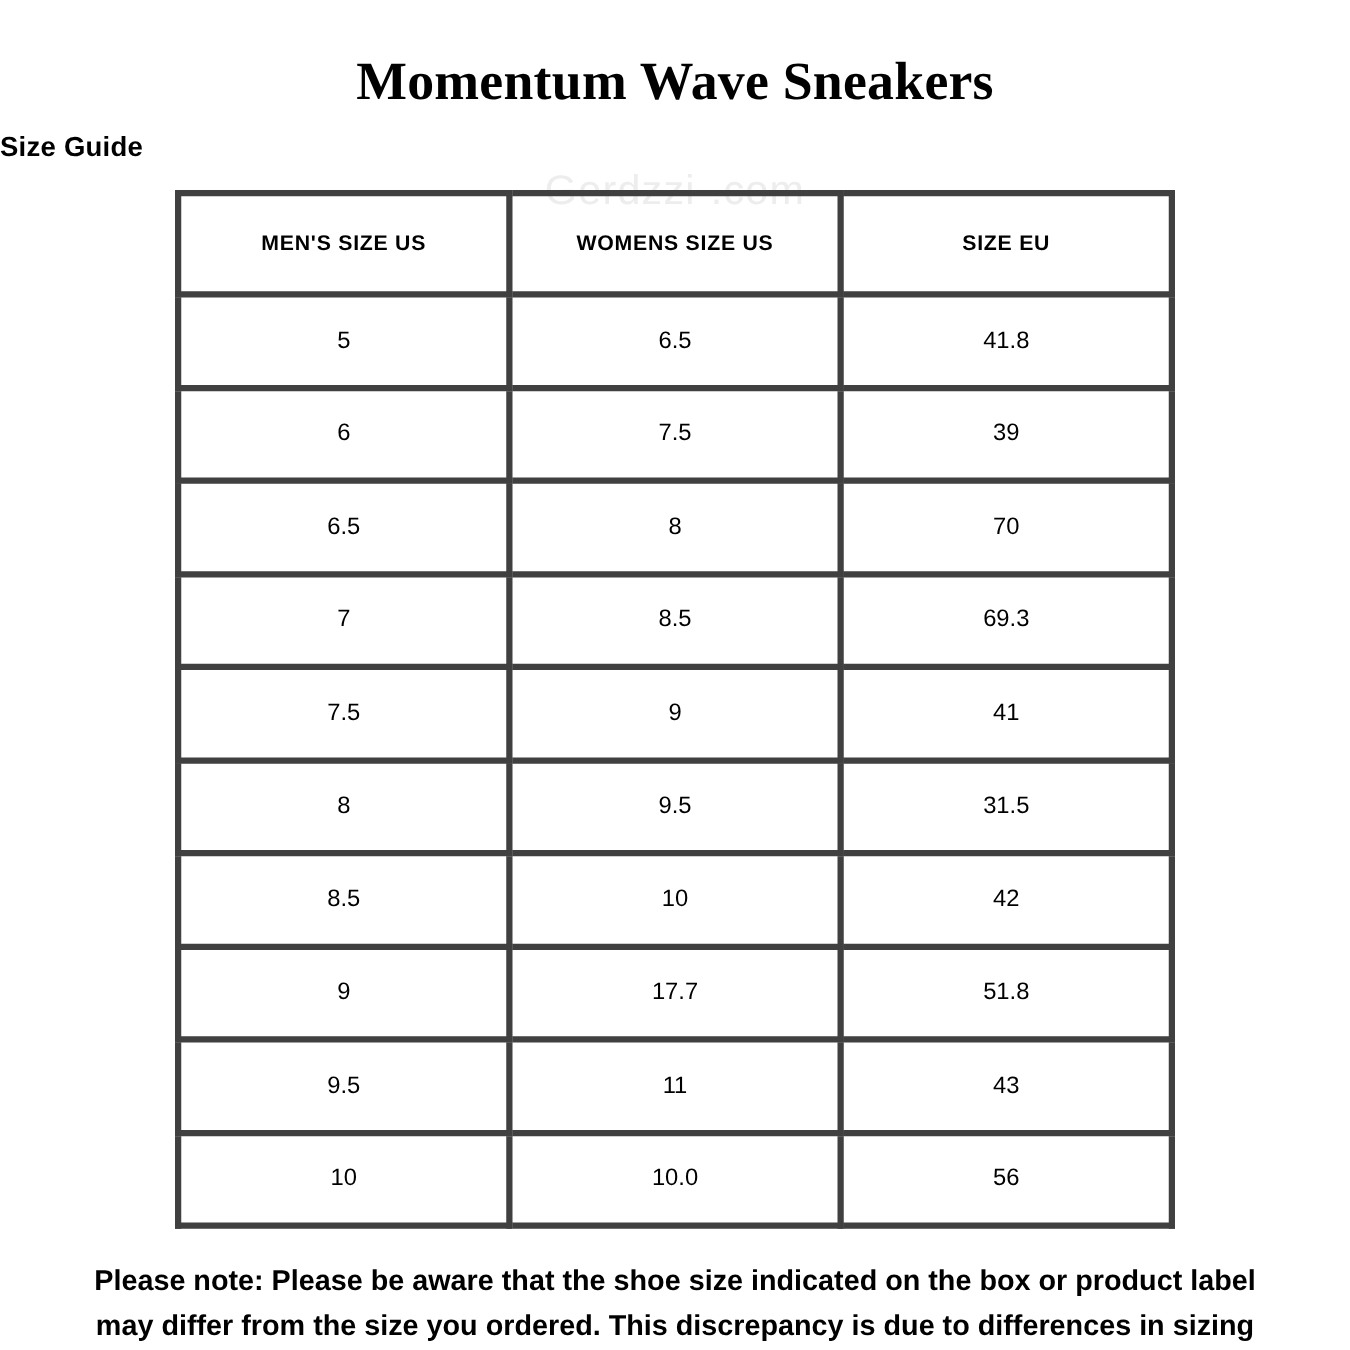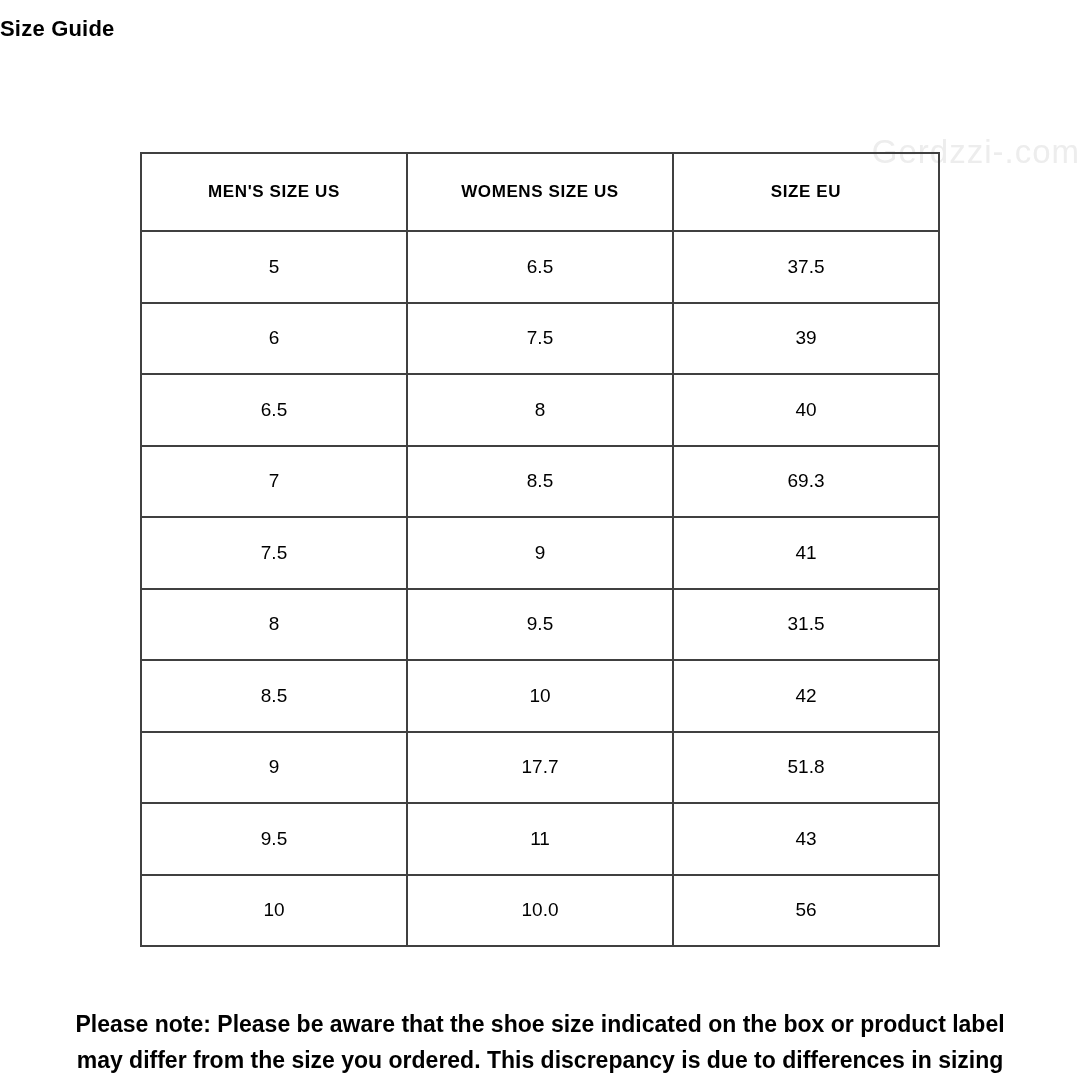--- a/index.html
+++ b/index.html
@@ -40,21 +40,21 @@
     color: #000000;
     margin: 0;
     padding-top: 16px;
     letter-spacing: 0.2px;
   }
   .watermark {
     position: absolute;
     top: 133px;
     left: 0;
     width: 1080px;
-    text-align: right;
+    text-align: center;
     font-family: "Liberation Sans", sans-serif;
     font-size: 33px;
     letter-spacing: 1px;
     color: #ededed;
     pointer-events: none;
     user-select: none;
     z-index: 5;
   }
   .table-wrap {
     position: absolute;
@@ -64,21 +64,21 @@
     z-index: 10;
   }
   table.size-table {
     border-collapse: collapse;
     width: 800px;
     background: transparent;
     table-layout: fixed;
   }
   table.size-table th,
   table.size-table td {
-    border: 2px solid #404040;
+    border: 5px solid #404040;
     text-align: center;
     color: #000000;
     background: transparent;
   }
   table.size-table th {
     font-size: 17px;
     font-weight: bold;
     letter-spacing: 0.6px;
     height: 76px;
     padding: 0;
@@ -100,48 +100,49 @@
     font-size: 23px;
     line-height: 1.55;
     color: #000000;
   }
 </style>
 </head>
 <body>
 
 <div class="page">
 
+  <h1 class="title">Momentum Wave Sneakers</h1>
   <h2 class="subtitle">Size Guide</h2>
 
   <div class="watermark">Gerdzzi-.com</div>
 
   <div class="table-wrap">
     <table class="size-table">
       <thead>
         <tr>
           <th>MEN'S SIZE US</th>
           <th>WOMENS SIZE US</th>
           <th>SIZE EU</th>
         </tr>
       </thead>
       <tbody>
         <tr>
           <td>5</td>
           <td>6.5</td>
-          <td>37.5</td>
+          <td>41.8</td>
         </tr>
         <tr>
           <td>6</td>
           <td>7.5</td>
           <td>39</td>
         </tr>
         <tr>
           <td>6.5</td>
           <td>8</td>
-          <td>40</td>
+          <td>70</td>
         </tr>
         <tr>
           <td>7</td>
           <td>8.5</td>
           <td>69.3</td>
         </tr>
         <tr>
           <td>7.5</td>
           <td>9</td>
           <td>41</td>

